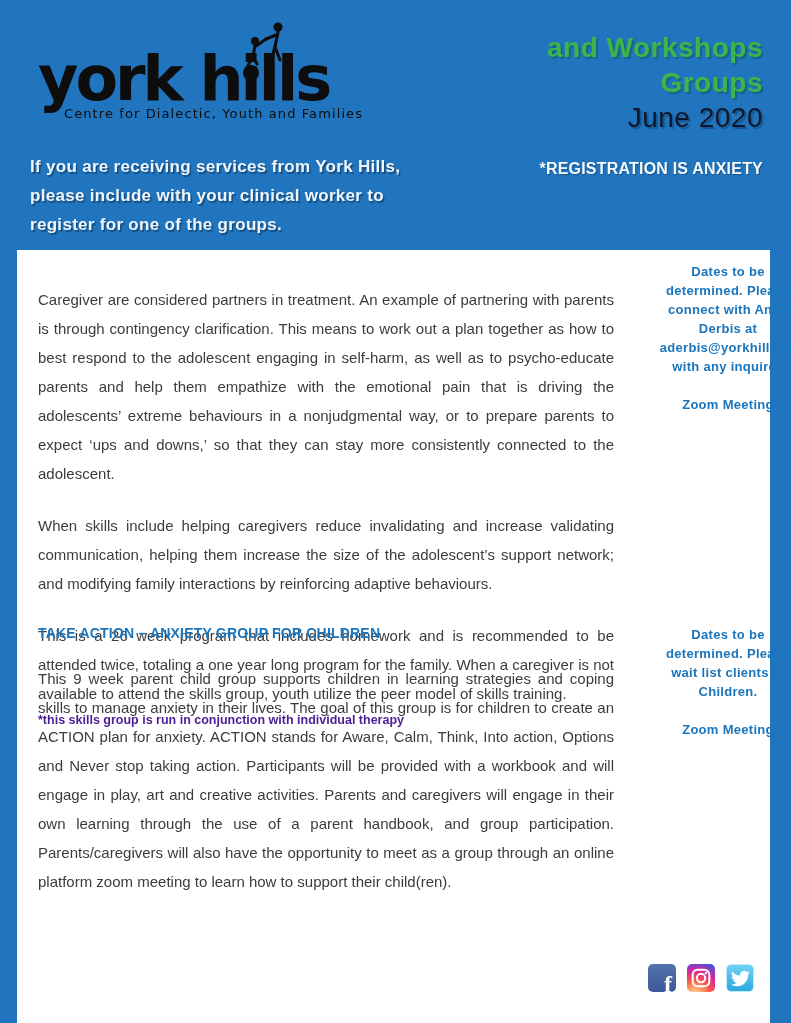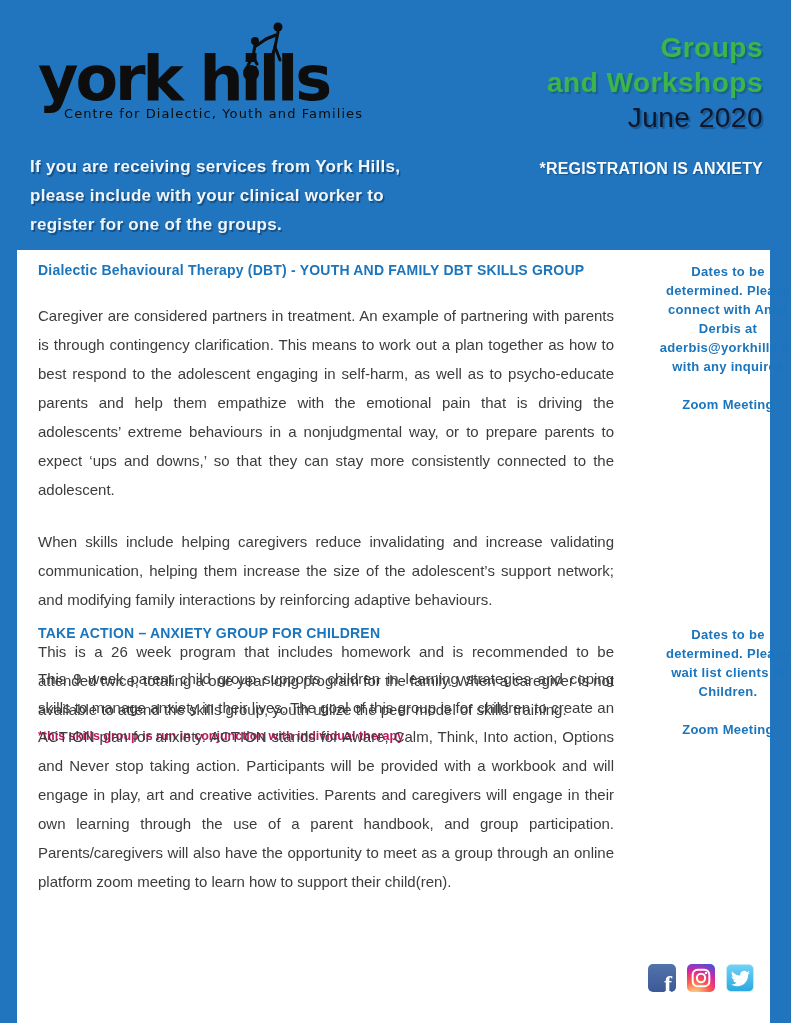--- a/index.html
+++ b/index.html
@@ -59,21 +59,21 @@
   .section-2 { top:375px; }
 
   .section-heading {
     color:#1b75bc; font-weight:bold; font-size:14px; letter-spacing:0.2px;
     margin-bottom:7px; white-space:nowrap;
   }
   .section p {
     color:#3c3c3c; font-size:15px; line-height:29px; text-align:justify;margin-top:23px;
   }
   .footnote {
-    color:#be185d; font-weight:bold; font-size:12.5px; line-height:20px;
+    color:#4c1d95; font-weight:bold; font-size:12.5px; line-height:20px;
     margin-top:2px;
   }
 
   .sidebar-note {
     position:absolute; left:640px; width:142px;
     color:#1b75bc; font-weight:bold; font-size:13px; line-height:19px;
     letter-spacing:0.3px;
     text-align:center;
   }
   .sidebar-1 { top:12px; }
@@ -120,30 +120,29 @@
         <circle cx="29" cy="53" r="8" fill="#0d0d0d"></circle>
       </svg>
       <div class="logo-title">york hills</div>
     </div>
     <div class="logo-subtitle">Centre for Dialectic, Youth and Families</div>
   </div>
 
   <div class="intro-text">If you are receiving services from York Hills, please include with your clinical worker to register for one of the groups.</div>
 
   <div class="masthead">
+    <div class="masthead-line">and Workshops</div>
     <div class="masthead-line">Groups</div>
-    <div class="masthead-line">and Workshops</div>
     <div class="masthead-date">June 2020</div>
     <div class="registration-note">*REGISTRATION IS ANXIETY</div>
   </div>
 
   <div class="card">
 
     <div class="section section-1">
-      <div class="section-heading">Dialectic Behavioural Therapy (DBT) - YOUTH AND FAMILY DBT SKILLS GROUP</div>
       <p>Caregiver are considered partners in treatment. An example of partnering with parents is through contingency clarification. This means to work out a plan  together as how to best respond to the adolescent engaging in self-harm, as well as to psycho-educate parents and help them empathize with the emotional pain that is driving the adolescents’ extreme behaviours in a nonjudgmental way, or to prepare parents to expect ‘ups and downs,’ so that they can stay more consistently connected to the adolescent.</p>
       <p>When skills include helping caregivers reduce invalidating and increase validating communication, helping them increase the size of the adolescent’s support network; and modifying family interactions by reinforcing adaptive behaviours.</p>
       <p>This is a 26 week program that includes homework and is recommended to be attended twice, totaling a one year long program for the family. When a caregiver is not available to attend the skills group, youth utilize the peer model of skills training.</p>
       <div class="footnote">*this skills group is run in conjunction with individual therapy</div>
     </div>
 
     <div class="sidebar-note sidebar-1">
       <div>Dates to be determined. Please connect with Anna Derbis at aderbis@yorkhills.ca with any inquires</div>
       <div class="sidebar-meeting">Zoom Meeting</div>
     </div>

